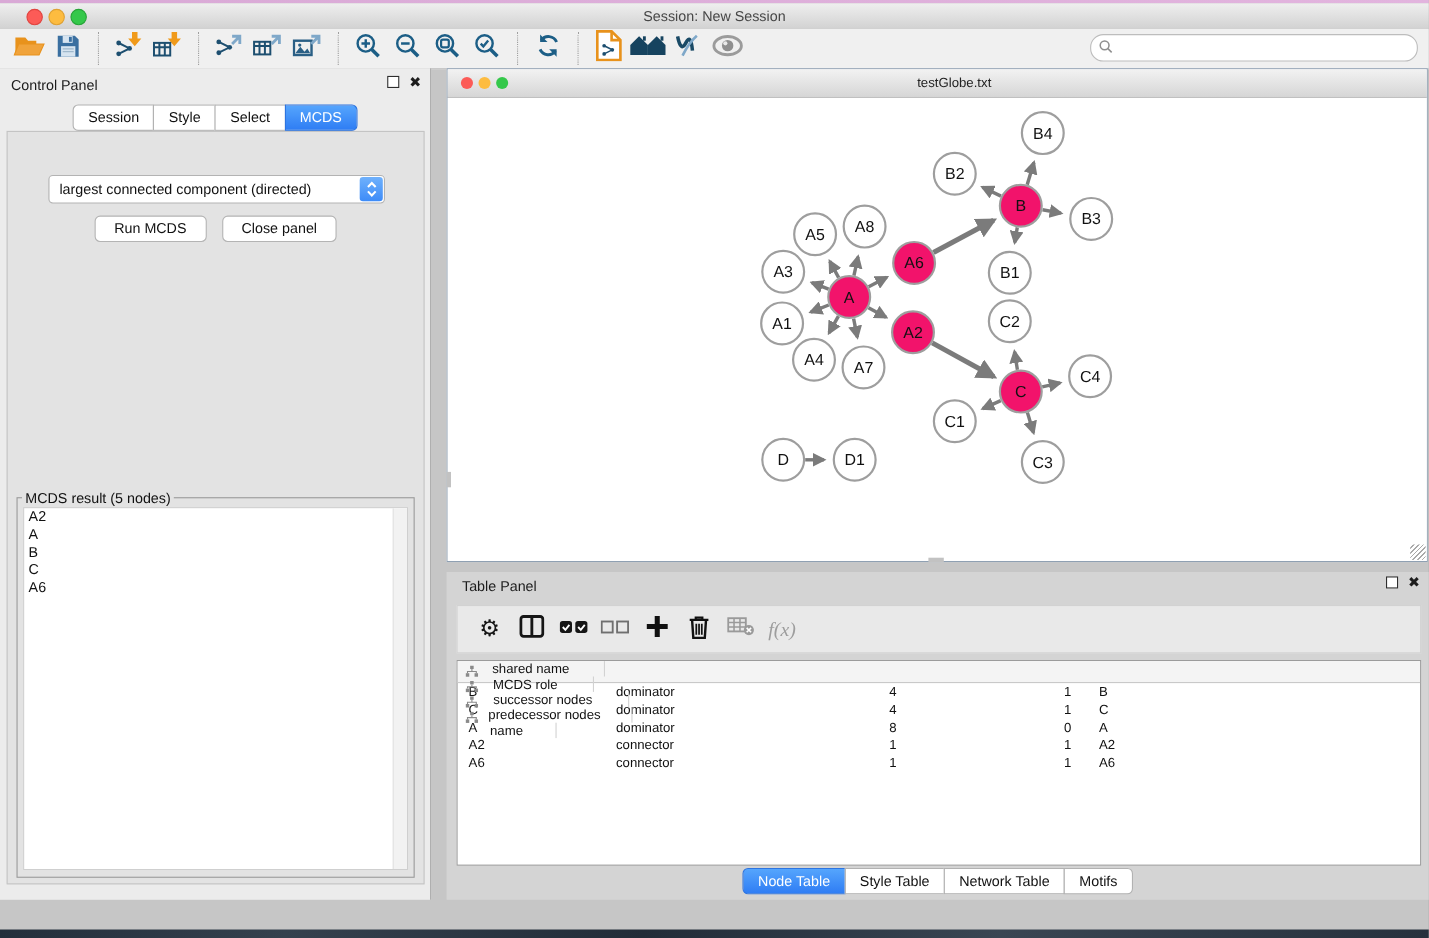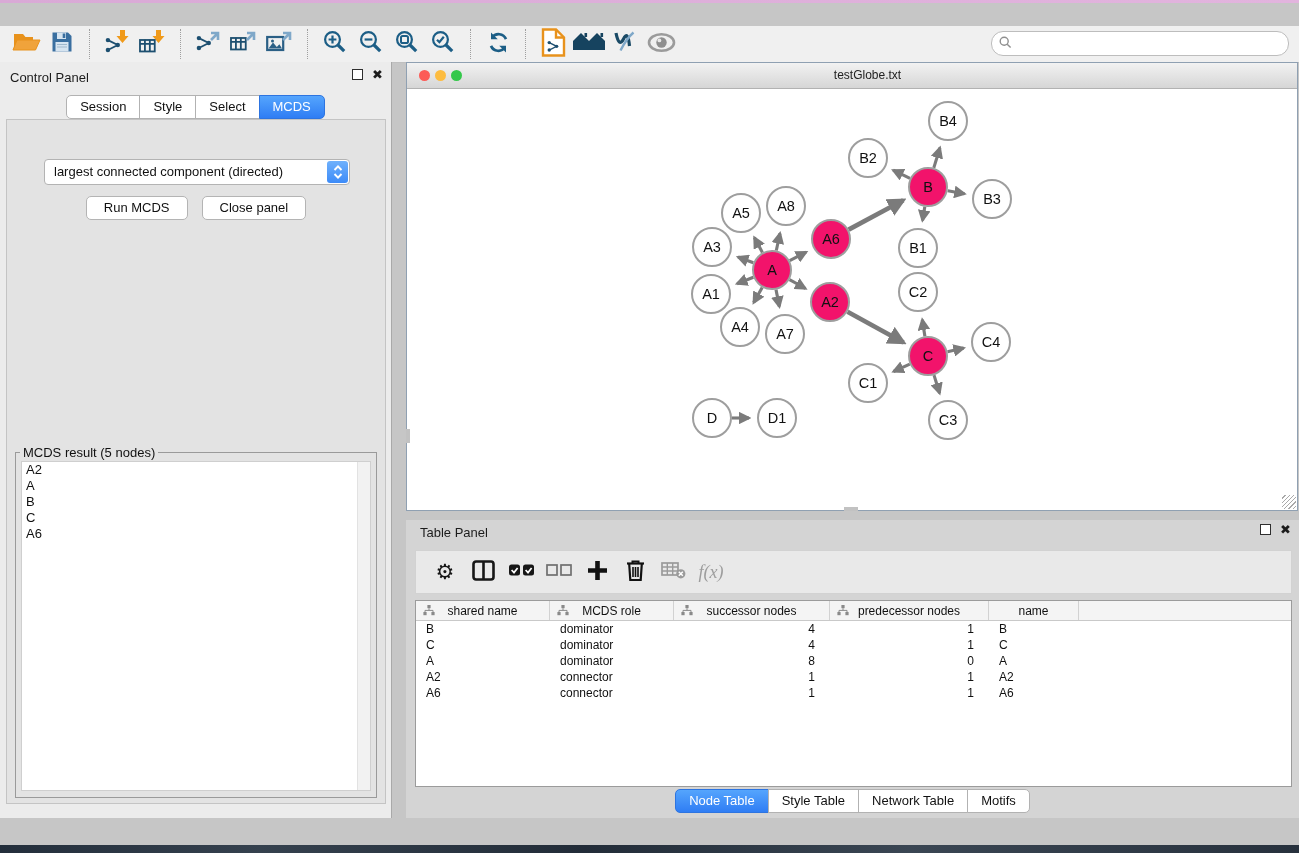--- a/index.html
+++ b/index.html
@@ -71,21 +71,21 @@
   .grip-left{position:absolute;left:-1px;top:366px;width:4px;height:14px;background:#c2c2c2;}
   .grip-bottom{position:absolute;left:437px;bottom:-1px;width:14px;height:4px;background:#c2c2c2;}
   
   .table-panel{position:absolute;left:406px;top:520px;width:893px;height:298px;background:#d4d4d4;}
   .tp-toolbar{position:absolute;left:9px;right:7px;top:30px;height:44px;background:#e9e9e9;
               border:1px solid #d2d2d2;display:flex;align-items:center;padding-left:10px;box-sizing:border-box;}
   .tp-btn{min-width:38px;height:34px;display:flex;align-items:center;justify-content:center;cursor:pointer;}
   .fx-label{font-style:italic;font-family:"Liberation Serif","DejaVu Serif",serif;font-size:18px;color:#9d9d9d;}
   .tp-table{position:absolute;left:9px;right:7px;top:80px;height:185px;background:#fff;
             border:1px solid #9b9b9b;overflow:hidden;}
-  .thead{display:flex;height:19px;background:#f4f4f4;border-bottom:1px solid #c9c9c9;}
+  .thead{display:flex;height:19px;background:#f4f4f4;border-bottom:1px solid #c9c9c9;flex-direction:column;}
   .th{position:relative;border-right:1px solid #d2d2d2;font-size:12px;color:#111;
       display:flex;align-items:center;justify-content:center;box-sizing:border-box;cursor:pointer;}
   .th .oc{position:absolute;left:7px;top:4px;}
   .th.filler{border-right:none;flex:1;cursor:default;}
   .trow{display:flex;height:16px;cursor:pointer;}
   .td{font-size:12px;color:#111;box-sizing:border-box;padding:1px 0 0 10px;white-space:nowrap;}
   .td.num{text-align:right;padding:1px 15px 0 0;}
   .tp-tabs{position:absolute;left:0;right:0;top:269px;display:flex;justify-content:center;}
   
   .statusbar{position:absolute;left:0;top:818px;right:0;height:27px;background:#ececec;
@@ -98,20 +98,26 @@
   .mem-label{font-size:12px;color:#111;}
   .wp-bottom{position:absolute;left:0;right:0;top:845px;height:8px;
     background:linear-gradient(90deg,#232e3b,#35414e 20%,#222c38 45%,#3a4653 70%,#27313d);}
 </style>
 </head>
 <body>
 
 <div class="screen">
   <div class="wp-top"></div>
 
+  <div class="titlebar">
+    <span class="tl red"></span>
+    <span class="tl yel"></span>
+    <span class="tl grn"></span>
+    <div class="win-title">Session: New Session</div>
+  </div>
 
   <div class="toolbar" id="main-toolbar">
       <div class="tb-btn">
         <span><svg width="29" height="24" viewBox="0 0 29 24">
             <path d="M2 4h9l2.5 3H21v3H6L2 20z" fill="#E8921C"></path>
             <path d="M5 10h23l-4.5 10H1z" fill="#f0a33b" stroke="#E8921C"></path>
           </svg></span>
       </div>
       <div class="tb-btn">
         <span><svg width="24" height="24" viewBox="0 0 24 24">

